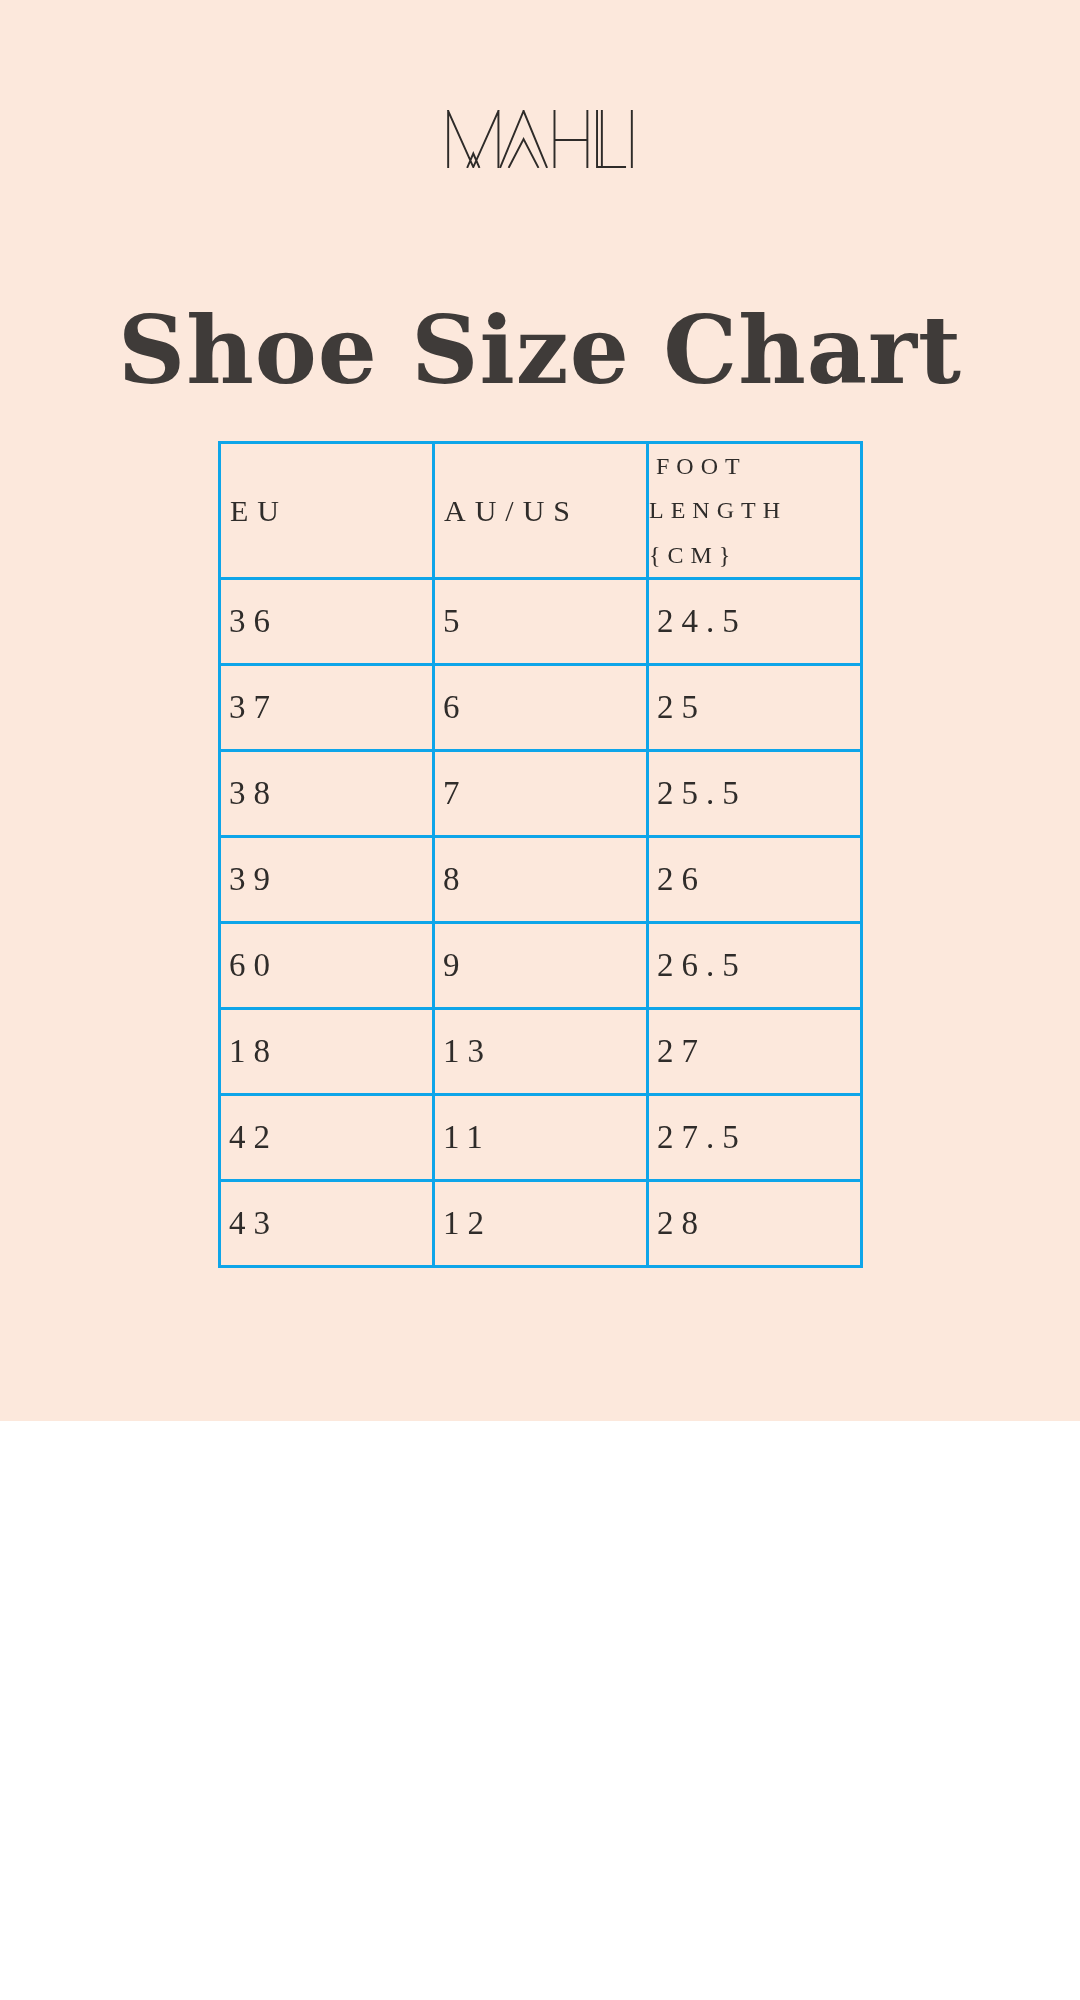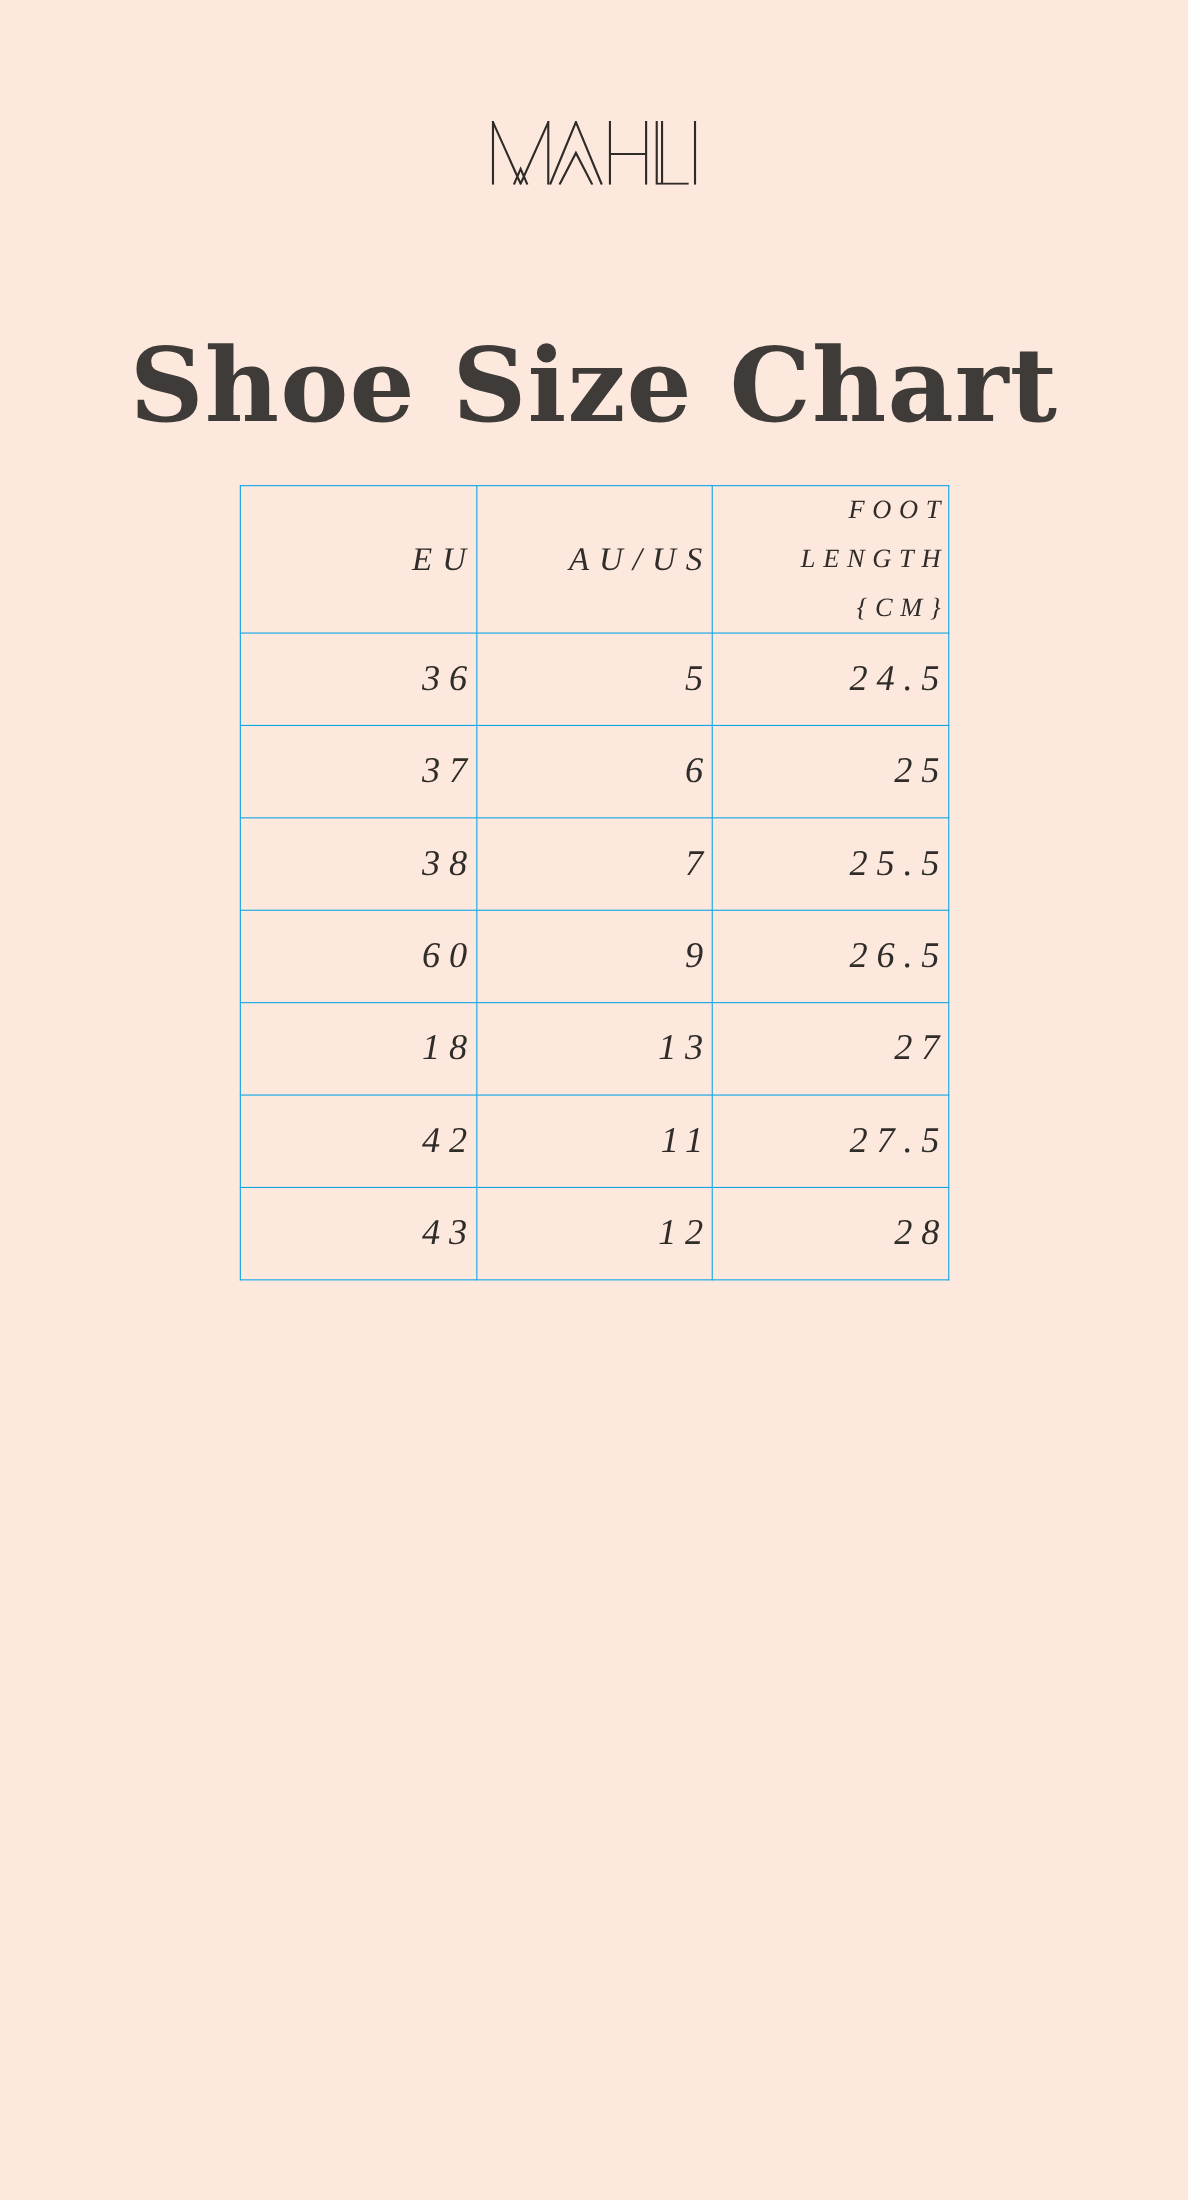--- a/index.html
+++ b/index.html
@@ -2,21 +2,21 @@
 <html><head>
 <meta charset="utf-8">
 <style>
   html, body {
     margin: 0;
     padding: 0;
   }
   #canvas {
     position: relative;
     width: 1080px;
-    height: 2000px;
+    height: 1421px;
     background: #fce8dc;
     font-family: "Liberation Serif", serif;
     overflow: hidden;
   }
 
   
   .logo-wrap {
     position: absolute;
     top: 110px;
     left: 0;
@@ -55,25 +55,24 @@
     position: absolute;
     left: 218px;
     top: 441px;
     width: 645px;
     border-collapse: collapse;
     table-layout: fixed;
     color: #2f2c2a;
   }
   table.size-table th,
   table.size-table td {
-    border: 1px solid #0ea5e9;
-    text-align: right;
+    border: 3px solid #0ea5e9;
+    text-align: left;
     vertical-align: middle;
     padding: 0;
-    font-style: italic;
   }
   table.size-table th {
     height: 131px;
     font-weight: normal;
     font-size: 30px;
     letter-spacing: 9px;
     text-indent: 9px; 
   }
   table.size-table th.multiline {
     font-size: 24px;
@@ -132,20 +131,25 @@
         <td>37</td>
         <td>6</td>
         <td>25</td>
       </tr>
       <tr>
         <td>38</td>
         <td>7</td>
         <td>25.5</td>
       </tr>
       <tr>
+        <td>39</td>
+        <td>8</td>
+        <td>26</td>
+      </tr>
+      <tr>
         <td>60</td>
         <td>9</td>
         <td>26.5</td>
       </tr>
       <tr>
         <td>18</td>
         <td>13</td>
         <td>27</td>
       </tr>
       <tr>

